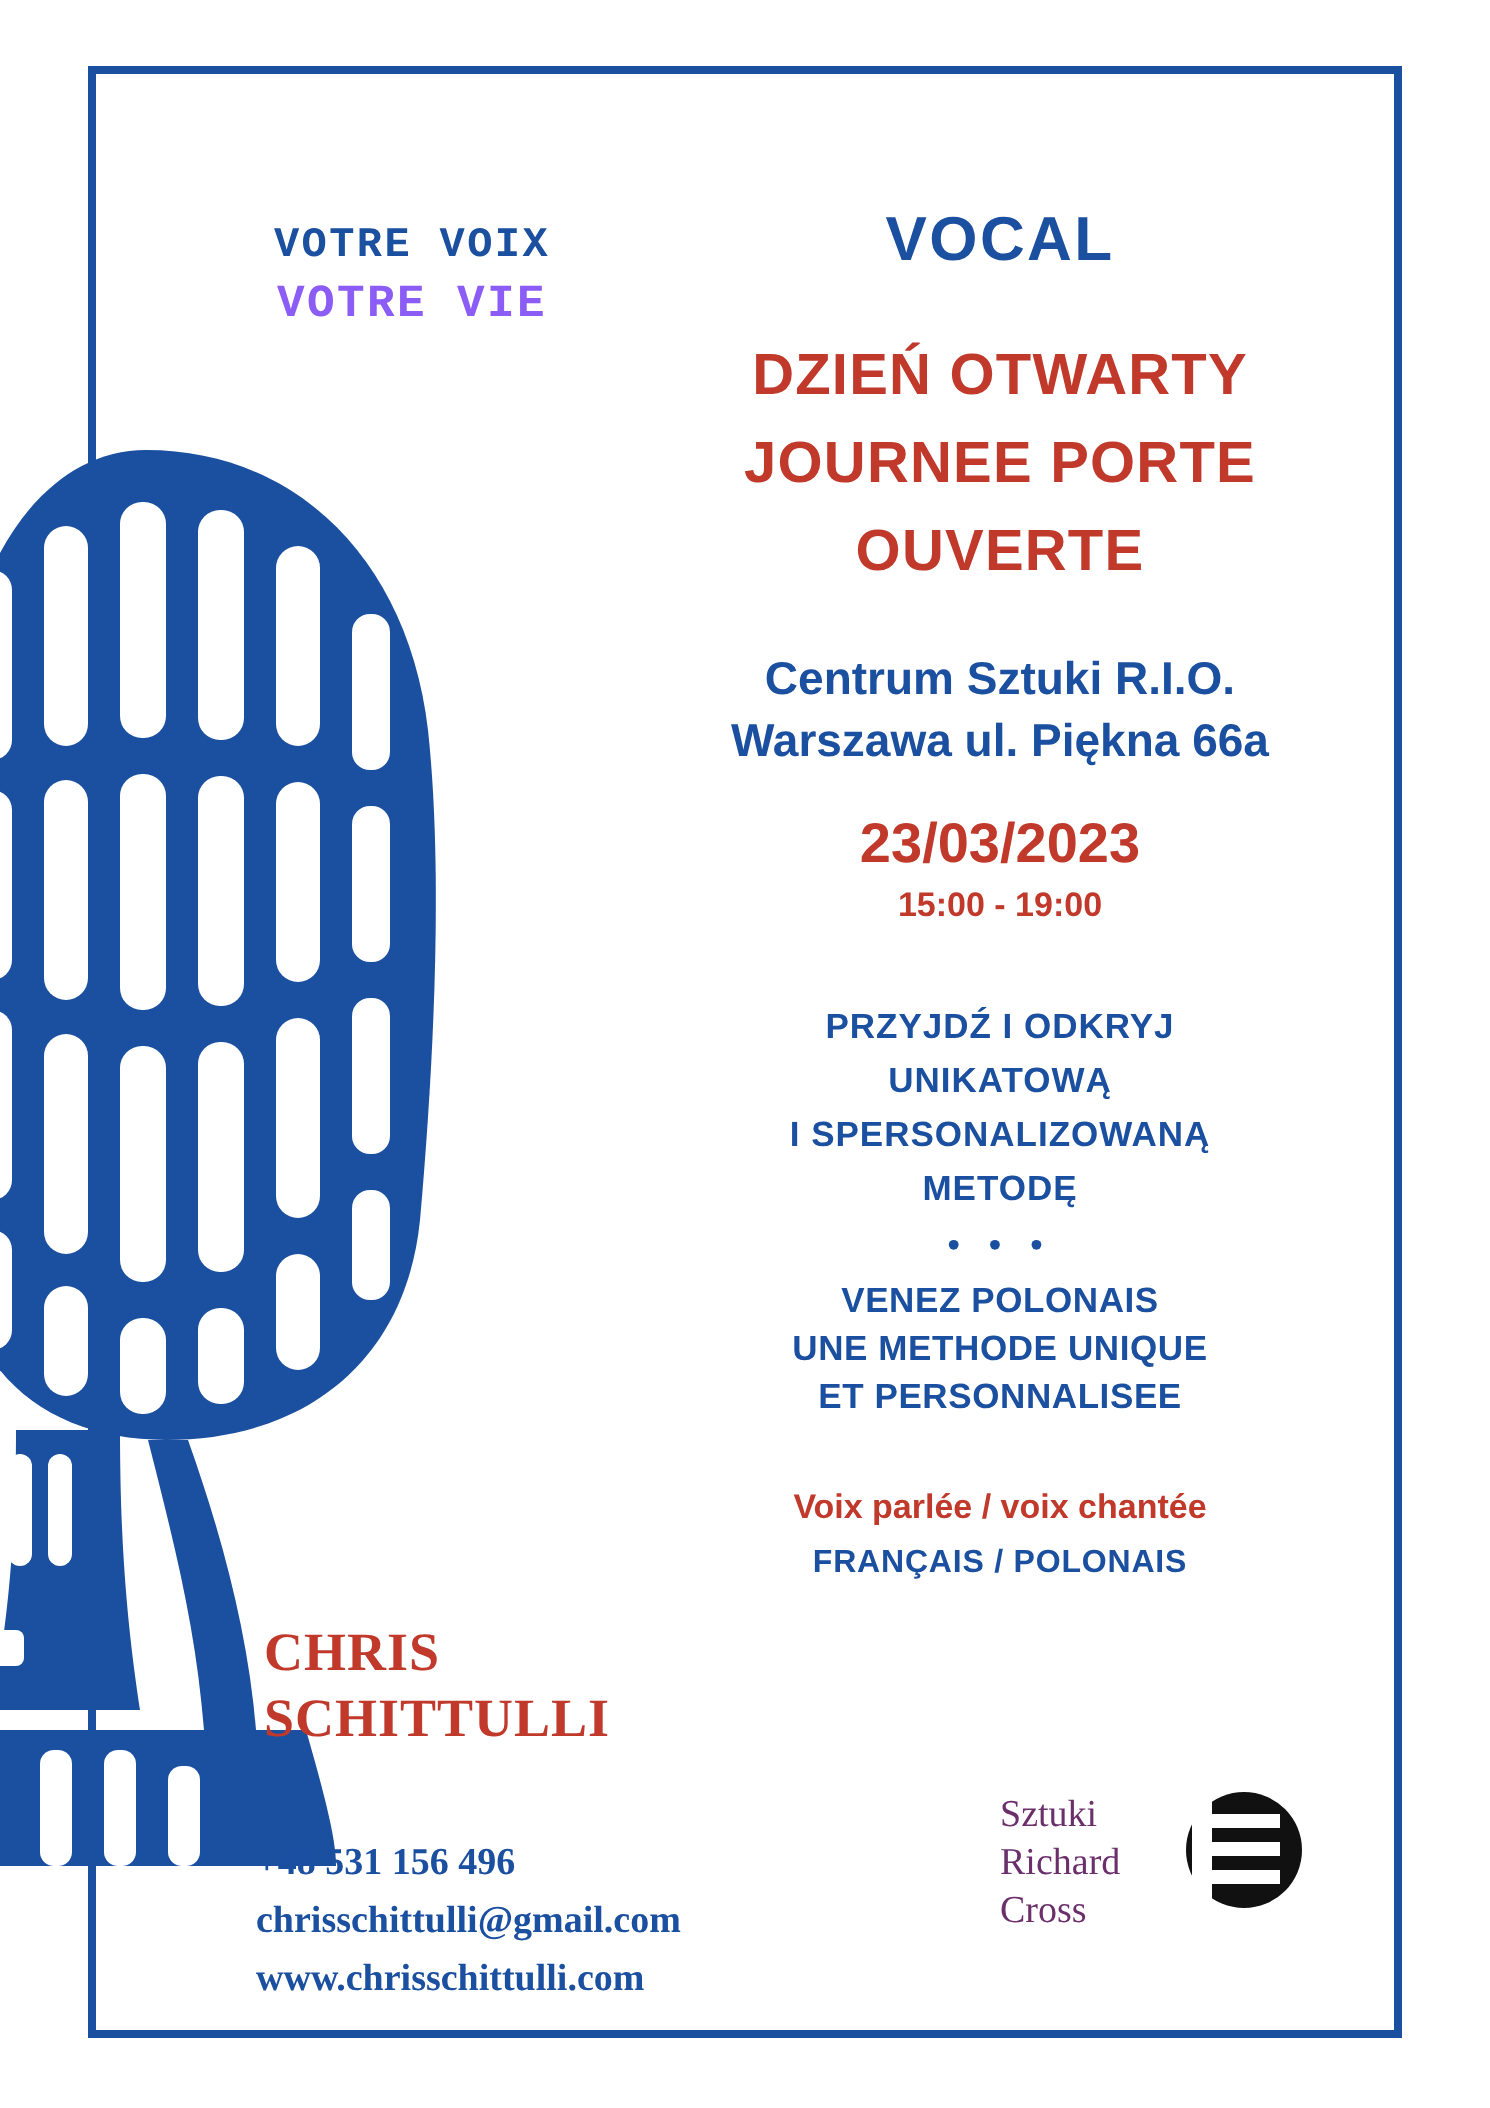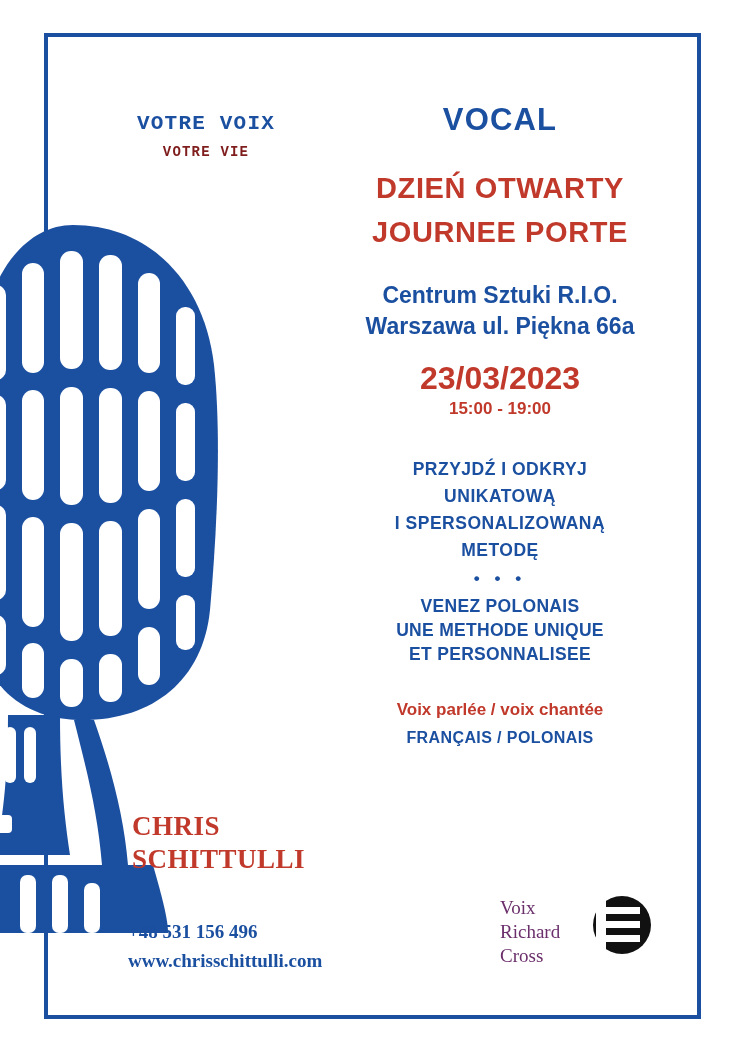--- a/index.html
+++ b/index.html
@@ -48,22 +48,22 @@
     font-family: Liberation Mono, monospace;
     font-weight: bold;
     letter-spacing: 1.2px;
   }
   .tagline .l1 {
     color: #1b4fa0;
     font-size: 21px;
     line-height: 28px;
   }
   .tagline .l2 {
-    color: #7f1d1d;
-    font-size: 14px;
+    color: #8b5cf6;
+    font-size: 23px;
     line-height: 28px;
   }
 
   
   .main-col {
     position: absolute;
     left: 300px;
     top: 100px;
     width: 400px;
     text-align: center;
@@ -90,21 +90,21 @@
   .venue {
     color: #1b4fa0;
     font-size: 23px;
     font-weight: bold;
     line-height: 31px;
     margin-bottom: 18px;
   }
 
   .date {
     color: #c0392b;
-    font-size: 32px;
+    font-size: 28px;
     font-weight: bold;
     line-height: 36px;
   }
   .time {
     color: #c0392b;
     font-size: 17px;
     font-weight: bold;
     line-height: 26px;
     margin-bottom: 34px;
   }
@@ -268,20 +268,21 @@
 
   <div class="main-col">
 
     <div class="coaching">
       <div>VOCAL</div>
     </div>
 
     <div class="headline">
       <div>DZIEŃ OTWARTY</div>
       <div>JOURNEE PORTE</div>
+      <div>OUVERTE</div>
     </div>
 
     <div class="venue">
       <div>Centrum Sztuki R.I.O.</div>
       <div>Warszawa ul. Piękna 66a</div>
     </div>
 
     <div class="date">23/03/2023</div>
     <div class="time">15:00 - 19:00</div>
 
@@ -304,26 +305,27 @@
     <div class="lang-line">FRANÇAIS / POLONAIS</div>
   </div>
 
   <div class="name-block">
     <div>CHRIS</div>
     <div>SCHITTULLI</div>
   </div>
 
   <div class="contact-block">
     <div>+48 531 156 496</div>
+    <div>chrisschittulli@gmail.com</div>
     <div>www.chrisschittulli.com</div>
   </div>
 
   <div class="logo">
     <div class="logo-text">
-      <div>Voix</div>
+      <div>Sztuki</div>
       <div>Richard</div>
       <div>Cross</div>
     </div>
     <div class="logo-mark">
       <svg width="60" height="62" viewBox="0 0 60 62" xmlns="http://www.w3.org/2000/svg">
         <circle cx="30" cy="31" r="29" fill="#111111"></circle>
         <rect x="14" y="13" width="34" height="7" fill="#ffffff"></rect>
         <rect x="14" y="27" width="34" height="7" fill="#ffffff"></rect>
         <rect x="14" y="41" width="34" height="7" fill="#ffffff"></rect>
         <path d="M14 6 L14 56 L4 48 L4 14 Z" fill="#ffffff"></path>

